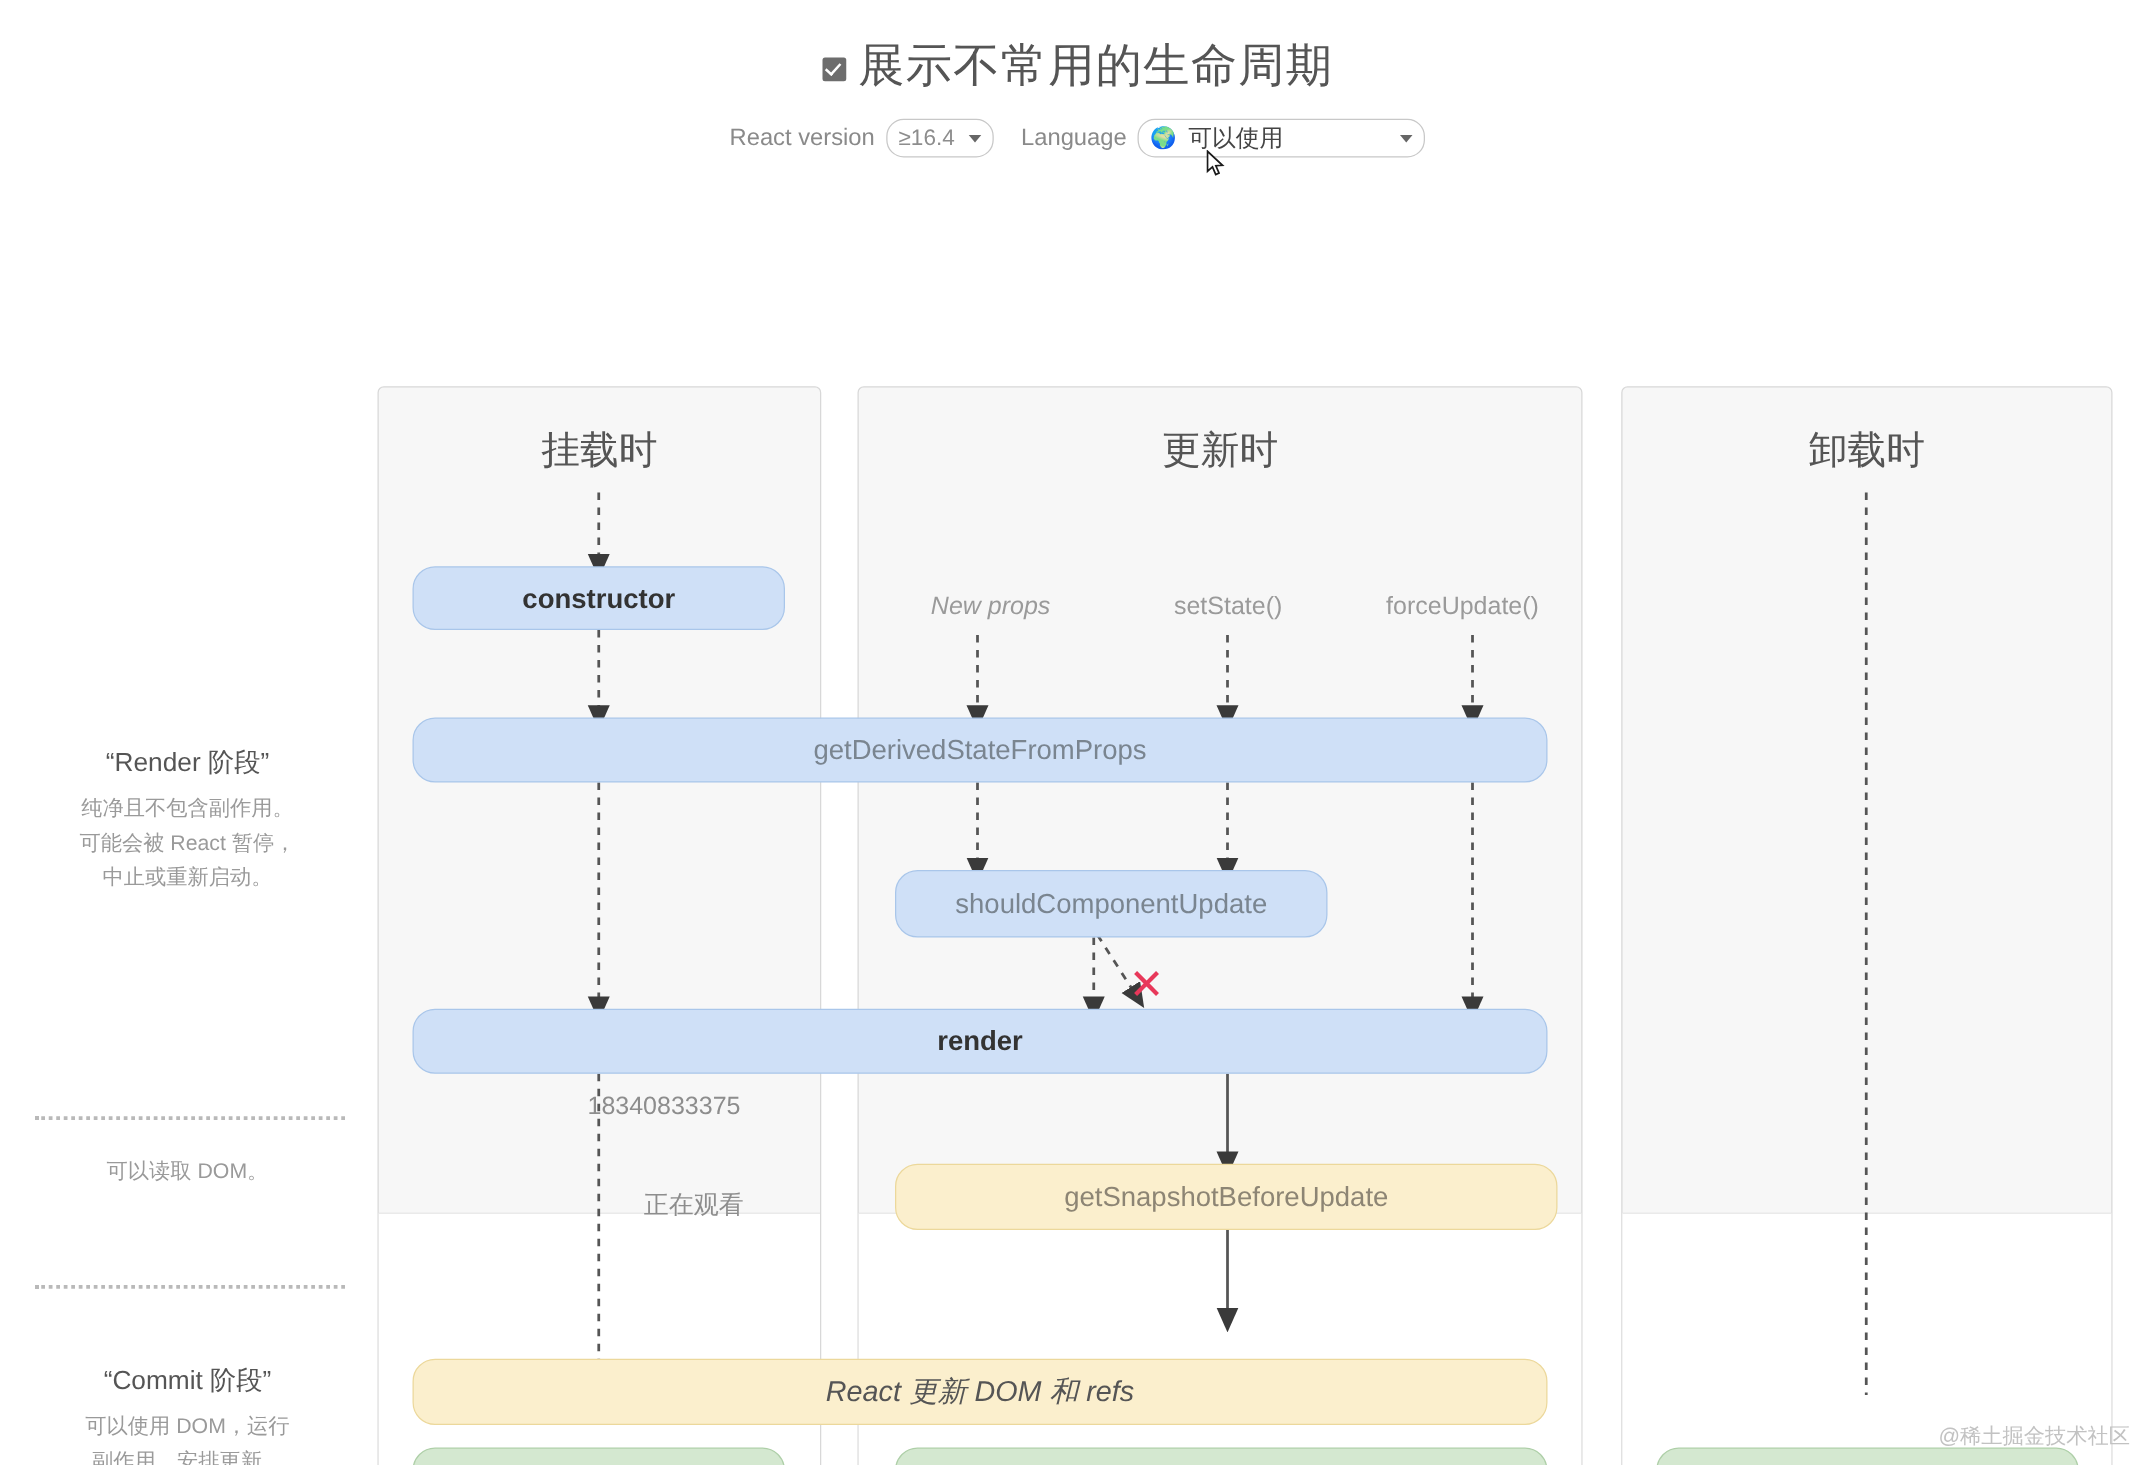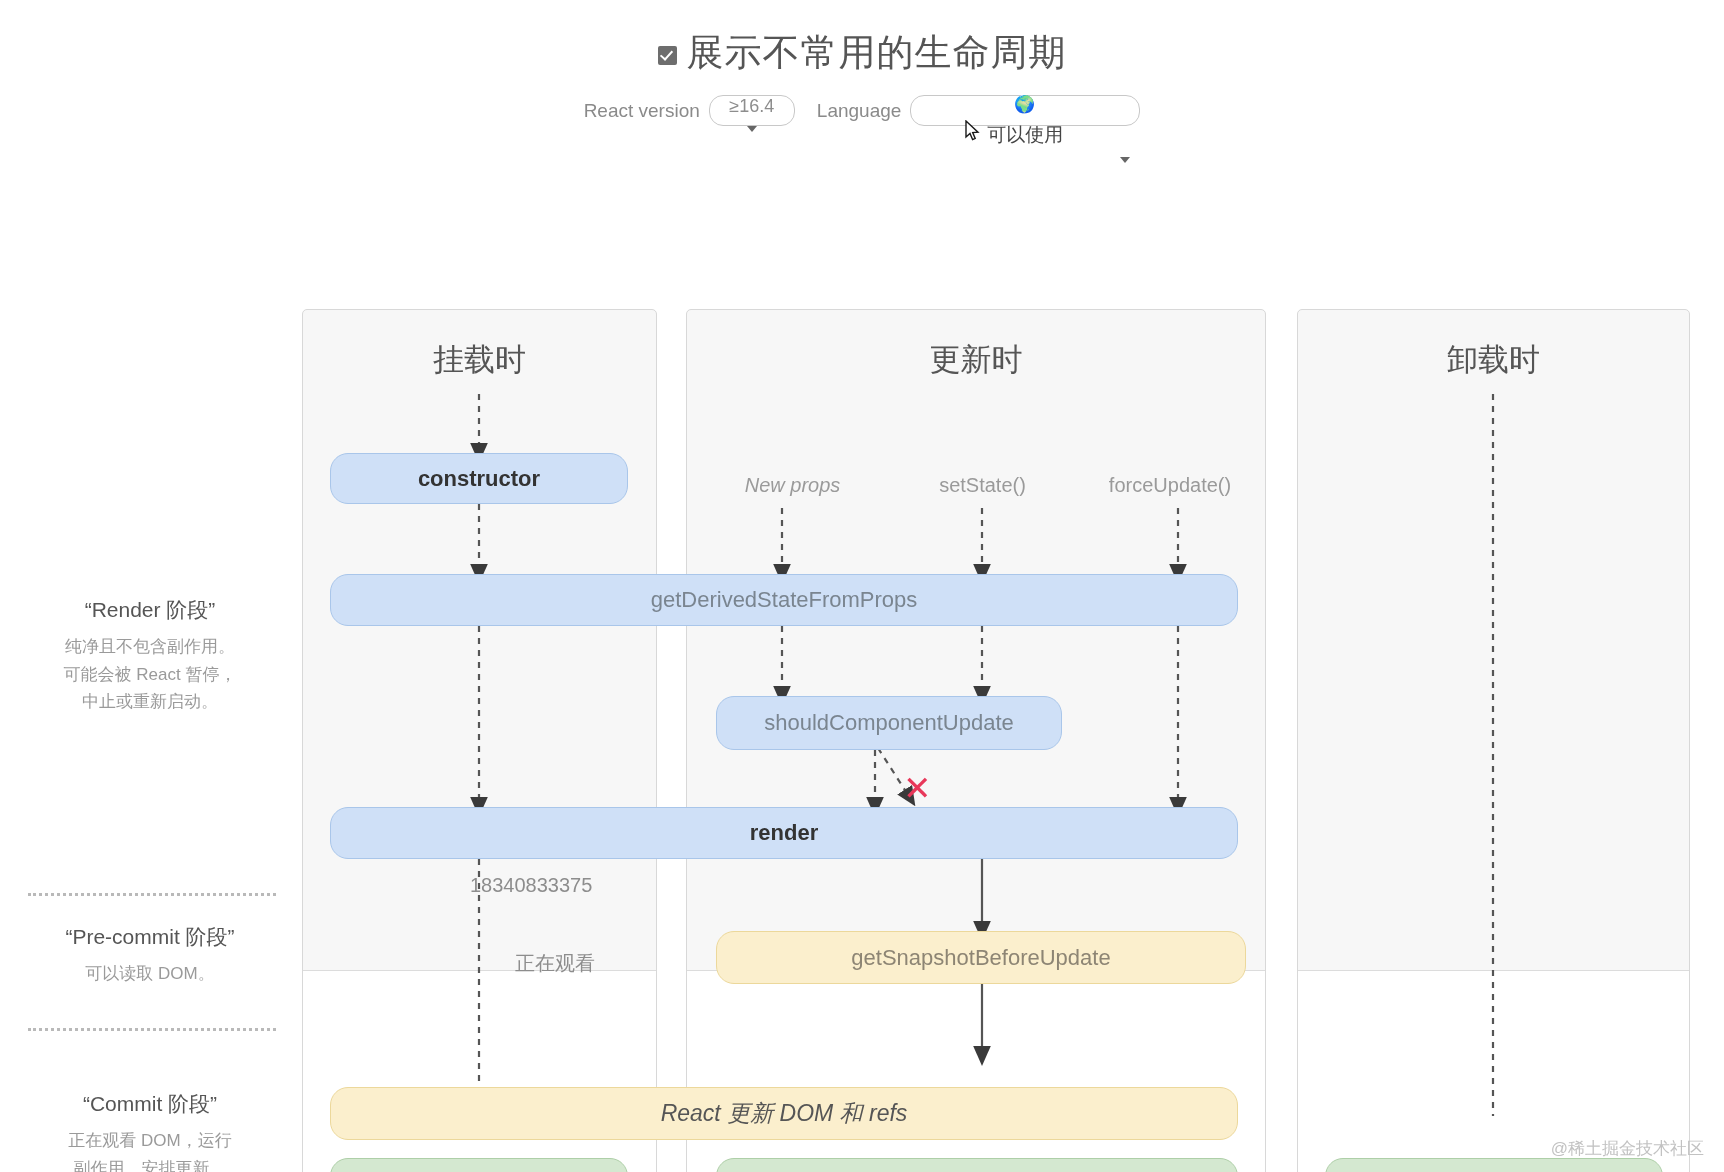--- a/index.html
+++ b/index.html
@@ -25,21 +25,21 @@
     border:solid #fff;border-width:0 2.4px 2.4px 0;transform:rotate(42deg);
   }
   .controls{
     margin-top:17px;display:flex;align-items:center;justify-content:center;gap:22px;
     font-size:19px;color:#8a8a8a;
   }
   .ctrl-group{display:flex;align-items:center;gap:9px;}
   .sel{
     border:1px solid #c8c8c8;border-radius:14px;background:#fff;
     height:31px;display:flex;align-items:center;padding:0 9px;gap:9px;
-    font-size:18px;color:#666;box-sizing:border-box;flex-direction:column;
+    font-size:18px;color:#666;box-sizing:border-box;
   }
   .sel.version{min-width:86px;justify-content:space-between;color:#8d8d8d;}
   .sel.lang{min-width:230px;justify-content:flex-start;color:#444;font-size:19px;}
   .sel .caret{
     width:0;height:0;border-left:5px solid transparent;border-right:5px solid transparent;
     border-top:6px solid #666;flex:none;
   }
   .sel.lang .caret{margin-left:auto;}
   .globe{font-size:17px;line-height:1;}
   .cursor{
@@ -149,31 +149,30 @@
     <div class="lg-title">“Render 阶段”</div>
     <div class="lg-desc">
       <div>纯净且不包含副作用。</div>
       <div>可能会被 React 暂停，</div>
       <div>中止或重新启动。</div>
     </div>
   </div>
 
   <div class="dotline" style="top:767px;"></div>
   <div class="legend" style="top:797px;">
-    <div class="lg-title">“Pre-commit 阶段”</div>
     <div class="lg-desc">
       <div>可以读取 DOM。</div>
     </div>
   </div>
   <div class="dotline" style="top:902px;"></div>
 
   <div class="legend" style="top:964px;">
     <div class="lg-title">“Commit 阶段”</div>
     <div class="lg-desc">
-      <div>正在观看 DOM，运行</div>
+      <div>可以使用 DOM，运行</div>
       <div>副作用，安排更新。</div>
     </div>
   </div>
 
   <div class="trigger ital" style="left:700px;top:348px;width:185px;">New props</div>
   <div class="trigger" style="left:890px;top:348px;width:185px;">setState()</div>
   <div class="trigger" style="left:1070px;top:348px;width:200px;">forceUpdate()</div>
 
   <svg class="wires">
     <defs>

